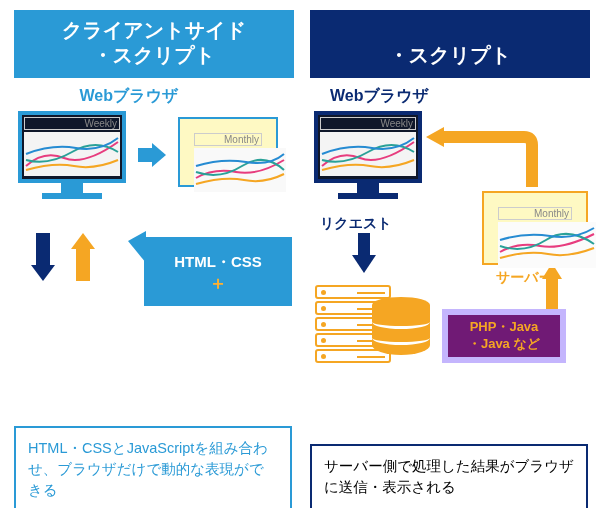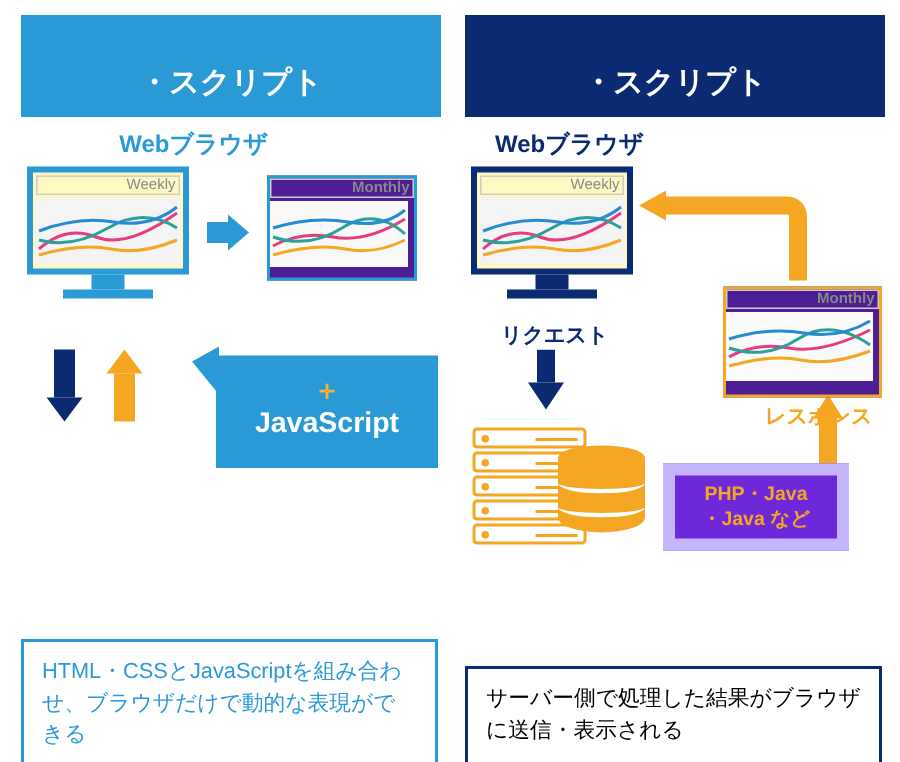--- a/index.html
+++ b/index.html
@@ -40,38 +40,37 @@
 
   .stage { position: relative; height: 310px; }
 
   
   .monitor {
     position: absolute;
     width: 108px;
   }
   .monitor .screen {
     border: 4px solid;
-    background: #fef9c3;
+    background: #0f172a;
     height: 72px;
     padding: 2px;
   }
   .monitor.big .screen { border-color: #2a9ad6; }
   .monitor.big.r .screen { border-color: #0a2a72; }
   .monitor .stand { width: 22px; height: 10px; margin: 0 auto; }
   .monitor .base { width: 60px; height: 6px; margin: 0 auto; }
   .monitor.big .stand, .monitor.big .base { background:#2a9ad6; }
   .monitor.big.r .stand, .monitor.big.r .base { background:#0a2a72; }
 
   .mini {
     position:absolute;
     width: 100px;
     border: 2px solid;
-    background:#4c1d95;
-    padding:0;
-    font-weight:bold;
+    background:#fef9c3;
+    padding:14px;
   }
   .mini.l { border-color:#2a9ad6;}
   .mini.r { border-color:#f5a623;}
   .chart-label {
     font-size: 10px;
     text-align: right;
     color:#888;
     border:1px solid #ccc;
     padding:0 2px;
     margin-bottom:2px;
@@ -141,28 +140,28 @@
     width:0;height:0;
     border-right:18px solid #2a9ad6;
     border-top:10px solid transparent;
     border-bottom:22px solid transparent;
     left:-16px; top:-6px;
   }
   .bubble .js{ font-size:19px;}
   .bubble .plus{ color:#ffb030; font-size:18px; display:block; line-height:1;}
 
   
-  .rlabel{ position:absolute; color:#f5a623; font-weight:bold; font-size:14px;margin-left:14px;}
+  .rlabel{ position:absolute; color:#f5a623; font-weight:bold; font-size:14px;}
   .rlabel.navy{color:#0a2a72;}
 
   
   .techbox{
     position:absolute;
-    border:8px solid #c4b5fd;
-    background:#6d28d9;
+    border:6px solid #c4b5fd;
+    background:#701a75;
     color:#f5a623;
     font-weight:bold;
     font-size:13px;
     padding:4px 6px;
     text-align:center;
     line-height:1.3;
   }
 
   
   .db{
@@ -187,21 +186,21 @@
   .caption.r{ border-color:#0a2a72; color:#000000; left:310px; top:444px;}
 
   
   .opath{position:absolute;pointer-events:none;}
 </style>
 </head>
 <body>
 
 <div class="panel left">
   <div class="header left-h">
-    <br>
+    <span>クライアントサイド</span><br>
     <span>・スクリプト</span>
   </div>
   <div class="browser-label l">Webブラウザ</div>
 
   <div class="stage">
 
     <div class="monitor big" style="top:4px;left:4px;">
       <div class="screen">
         <div class="chart-label">Weekly</div>
         <svg class="chart-svg" width="96" height="44">
@@ -237,22 +236,22 @@
       <div class="shaft"></div>
         <div class="head"></div>
     </div>
     <div class="arrow-up au-orange" style="top:126px;left:62px;">
       <div class="head"></div>
         <div class="shaft"></div>
     </div>
 
     <div class="bubble" style="top:130px;left:130px;width:148px;">
       <div class="tail"></div>
+      <span>HTML・CSS</span>
       <span class="plus">＋</span>
-      <span class="js">JavaScript</span>
     </div>
   </div>
 </div>
 
 <div class="panel right">
   <div class="header right-h">
     <br>
     <span>・スクリプト</span>
   </div>
   <div class="browser-label r">Webブラウザ</div>
@@ -292,21 +291,21 @@
     <div class="mini r" style="top:84px;left:172px;height:74px;width:106px;">
       <div class="chart-label">Monthly</div>
       <svg class="chart-svg" width="98" height="46">
         <rect x="0" y="0" width="98" height="46" fill="#fbfbfb"></rect>
         <path d="M2,30 Q20,20 42,24 T96,12" stroke="#e73c7e" stroke-width="2" fill="none"></path>
         <path d="M2,24 Q26,32 48,18 T96,22" stroke="#2aa198" stroke-width="2" fill="none"></path>
         <path d="M2,36 Q30,28 50,32 T96,26" stroke="#f5a623" stroke-width="2" fill="none"></path>
         <path d="M2,18 Q28,10 52,14 T96,6" stroke="#268bd2" stroke-width="2" fill="none"></path>
       </svg>
     </div>
-    <div class="rlabel" style="top:162px;left:186px;">レスポンス</div>
+    <div class="rlabel" style="top:162px;left:186px;">サーバー</div>
 
     <div class="server-stack r" style="position:absolute;top:176px;left:2px;width:82px;">
       <div class="server-unit"></div>
         <div class="server-unit"></div>
       <div class="server-unit"></div>
         <div class="server-unit"></div>
       <div class="server-unit"></div>
     </div>
 
     <div class="db" style="top:190px;left:62px;">

